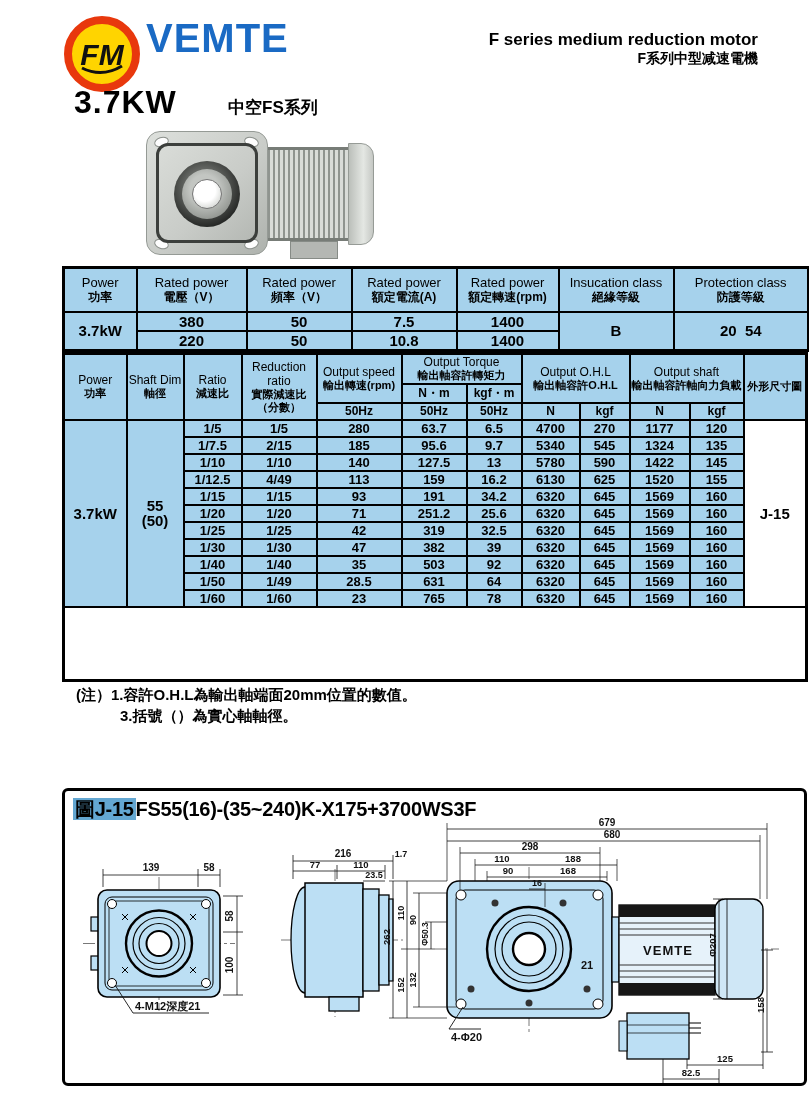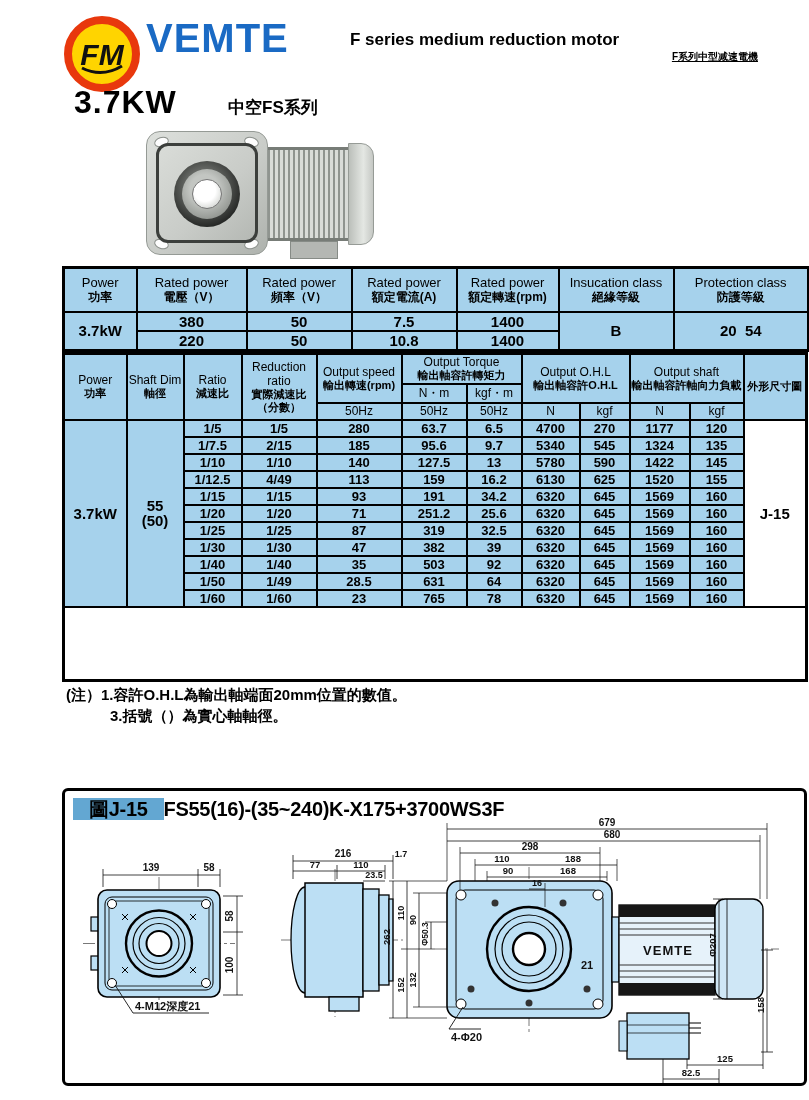--- a/index.html
+++ b/index.html
@@ -5,22 +5,22 @@
   * { margin:0; padding:0; box-sizing:border-box; }
   body { background:#fff; }
   #page {
     position:relative; width:809px; height:1100px; background:#fff;
     font-family:"Liberation Sans","DejaVu Sans",sans-serif; color:#000; overflow:hidden;
   }
   
   .logo-icon { position:absolute; left:64px; top:16px; width:76px; height:76px; }
   .logo-text { position:absolute; left:146px; top:16px; font-size:40px; font-weight:900; color:#1a6ac4; letter-spacing:1px; }
   .logo-sub  { position:absolute; left:149px; top:58px; font-size:27px; font-weight:900; color:#1a6ac4; letter-spacing:2px; }
-  .hdr-en { position:absolute; left:350px; top:30px; width:408px; text-align:left; font-size:17px; font-weight:700; }
-  .hdr-zh { position:absolute; left:350px; top:50px; width:408px; text-align:right; font-size:10px; font-weight:700;text-decoration:underline; }
+  .hdr-en { position:absolute; left:350px; top:30px; width:408px; text-align:right; font-size:17px; font-weight:700; }
+  .hdr-zh { position:absolute; left:350px; top:50px; width:408px; text-align:right; font-size:14px; font-weight:700; }
   .kw-title { position:absolute; left:74px; top:84px; font-size:32px; font-weight:900; letter-spacing:1px; }
   .series-title { position:absolute; left:228px; top:96px; font-size:17px; font-weight:900; }
 
   
   .photo { position:absolute; left:138px; top:127px; width:240px; height:134px; }
   .ph-flange { position:absolute; left:8px; top:4px; width:122px; height:124px; border-radius:14px;
     background:linear-gradient(135deg,#dde0dc 0%,#c9ccc8 55%,#aeb2ad 100%); border:1px solid #959a95; }
   .ph-hole { position:absolute; width:15px; height:10px; background:#fdfdfd; border:1px solid #8a8f8a; border-radius:50%; }
   .ph-gasket { position:absolute; left:18px; top:16px; width:102px; height:100px; border:3px solid #3c3f3c; border-radius:12px; }
   .ph-ring1 { position:absolute; left:36px; top:34px; width:66px; height:66px; border-radius:50%;
@@ -45,34 +45,34 @@
   .en { font-size:12px; font-weight:400; line-height:14px; }
   .zh { font-size:11px; font-weight:700; line-height:13px; }
   .t1 .en { font-size:13px; line-height:15px; }
   .t1 .zh { font-size:12px; line-height:14px; }
   .t1 thead tr { height:44px; }
   .t1 tbody tr { height:19px; }
   .t1 tbody td { font-size:15px; font-weight:700; white-space:pre; }
   .t2 thead tr.r1 { height:30px; }
   .t2 thead tr.r2, .t2 thead tr.r3 { height:17px; }
   .t2 thead th { font-weight:700; }
-  .t2 .unit { font-size:12px; font-weight:400; }
+  .t2 .unit { font-size:12px; font-weight:700; }
   .t2 tbody td { font-size:13px; font-weight:700; height:17px; line-height:15px; }
   .t2 td.pw { font-size:15px; font-weight:700; }
   .t2 td.dimref { background:#fff; font-size:15px; font-weight:700; }
   .t2 td.void { background:#fff; height:74px; }
 
   
-  .notes { position:absolute; left:66px; top:684px; font-size:15px; font-weight:700; line-height:21px; }
+  .notes { position:absolute; left:76px; top:684px; font-size:15px; font-weight:700; line-height:21px; }
   .notes .ind { padding-left:44px; }
 
   
   .dwg { position:absolute; left:62px; top:788px; width:745px; height:298px; border:3px solid #000; border-radius:6px; background:#fff; }
   .dwg-title { position:absolute; left:8px; top:5px; font-size:20px; font-weight:900; letter-spacing:-0.3px; white-space:nowrap; }
-  .ref-hl { background:#63a7d2; padding:0 16px; }
+  .ref-hl { background:#63a7d2; padding:0 2px; }
   .dwg-svg { position:absolute; left:2px; top:26px; }
   .dwg-svg text { font-family:"Liberation Sans","DejaVu Sans",sans-serif; font-weight:700; fill:#111; }
 </style>
 </head>
 <body>
 
 <div id="page">
 
   <svg class="logo-icon" viewBox="0 0 76 76">
     <circle cx="38" cy="38" r="34" fill="#ffd400" stroke="#e8380d" stroke-width="8"></circle>
@@ -298,21 +298,21 @@
           <td>251.2</td>
           <td>25.6</td>
           <td>6320</td>
           <td>645</td>
           <td>1569</td>
           <td>160</td>
         </tr>
         <tr>
           <td>1/25</td>
           <td>1/25</td>
-          <td>87</td>
+          <td>42</td>
           <td>319</td>
           <td>32.5</td>
           <td>6320</td>
           <td>645</td>
           <td>1569</td>
           <td>160</td>
         </tr>
         <tr>
           <td>1/30</td>
           <td>1/30</td>

